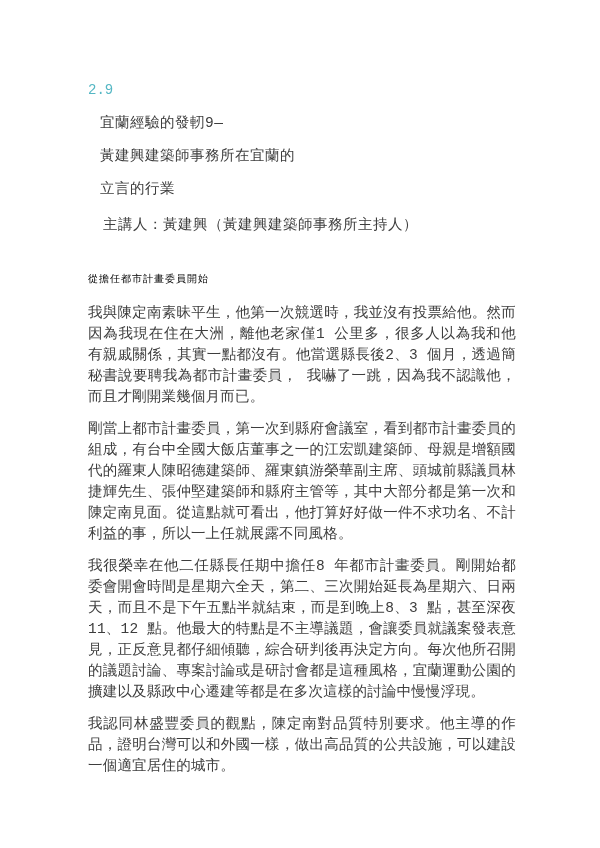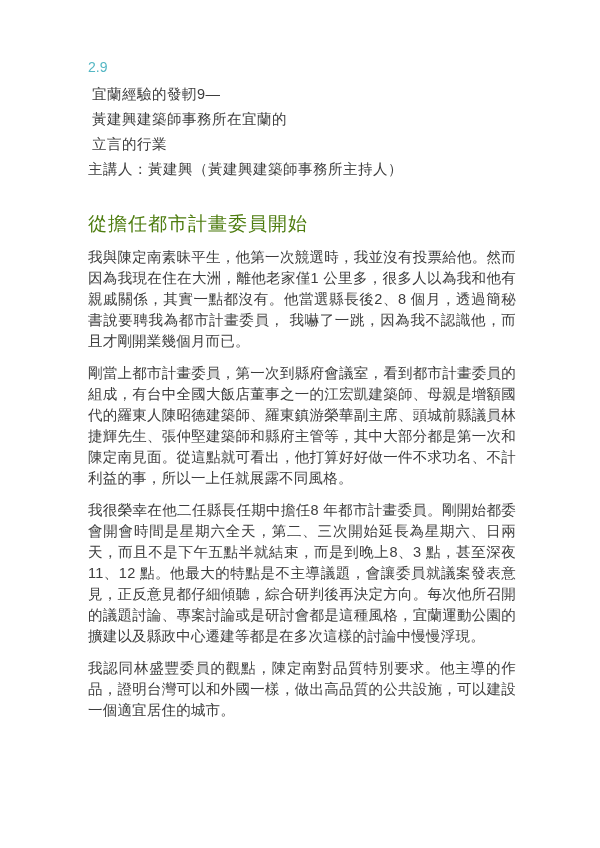--- a/index.html
+++ b/index.html
@@ -6,46 +6,46 @@
     margin: 0;
     padding: 0;
     background: #ffffff;
   }
   .page {
     position: relative;
     width: 600px;
     height: 848px;
     box-sizing: border-box;
     background: #ffffff;
-    padding: 57px 84px 0 88px;
-    font-family: Liberation Sans, sans-serif;
+    padding: 80px 84px 0 88px;
+    font-family: Liberation Mono, monospace;
     font-size: 14.5px;
     line-height: 21px;
     color: #3d3d3d;
     overflow: hidden;
   }
   .section-number {
     color: #55b7c4;
     margin: 0 0 6px 0;
     font-size: 14px;
     line-height: 21px;
   }
   .title-line {
-    margin: 4px;
+    margin: 12px;
     line-height: 21px;
     letter-spacing: 0.5px;
   }
   .speaker-line {
-    margin: 0;
+    margin: 15px;
     line-height: 21px;
     letter-spacing: 0.5px;
   }
   .section-heading {
-    color: #4d7c0f;
-    font-size: 19px;
+    color: #000000;
+    font-size: 10px;
     font-weight: normal;
     margin: 33px 0 13px 0;
     line-height: 21px;
     letter-spacing: 1px;
   }
   .para {
     margin: 0 0 11px 0;
     text-align: justify;
     text-justify: inter-ideograph;
     letter-spacing: 0.2px;
@@ -66,21 +66,21 @@
   <p class="title-line">黃建興建築師事務所在宜蘭的</p>
 
   <p class="title-line">立言的行業</p>
 
   <p class="speaker-line">主講人：黃建興（黃建興建築師事務所主持人）</p>
 
   <div>
     <h2 class="section-heading">從擔任都市計畫委員開始</h2>
 
 
-    <p class="para">我與陳定南素昧平生，他第一次競選時，我並沒有投票給他。然而因為我現在住在大洲，離他老家僅1 公里多，很多人以為我和他有親戚關係，其實一點都沒有。他當選縣長後2、8 個月，透過簡秘書說要聘我為都市計畫委員， 我嚇了一跳，因為我不認識他，而且才剛開業幾個月而已。</p>
+    <p class="para">我與陳定南素昧平生，他第一次競選時，我並沒有投票給他。然而因為我現在住在大洲，離他老家僅1 公里多，很多人以為我和他有親戚關係，其實一點都沒有。他當選縣長後2、3 個月，透過簡秘書說要聘我為都市計畫委員， 我嚇了一跳，因為我不認識他，而且才剛開業幾個月而已。</p>
 
     <p class="para">剛當上都市計畫委員，第一次到縣府會議室，看到都市計畫委員的組成，有台中全國大飯店董事之一的江宏凱建築師、母親是增額國代的羅東人陳昭德建築師、羅東鎮游榮華副主席、頭城前縣議員林捷輝先生、張仲堅建築師和縣府主管等，其中大部分都是第一次和陳定南見面。從這點就可看出，他打算好好做一件不求功名、不計利益的事，所以一上任就展露不同風格。</p>
 
     <p class="para">我很榮幸在他二任縣長任期中擔任8 年都市計畫委員。剛開始都委會開會時間是星期六全天，第二、三次開始延長為星期六、日兩天，而且不是下午五點半就結束，而是到晚上8、3 點，甚至深夜11、12 點。他最大的特點是不主導議題，會讓委員就議案發表意見，正反意見都仔細傾聽，綜合研判後再決定方向。每次他所召開的議題討論、專案討論或是研討會都是這種風格，宜蘭運動公園的擴建以及縣政中心遷建等都是在多次這樣的討論中慢慢浮現。</p>
 
     <p class="para">我認同林盛豐委員的觀點，陳定南對品質特別要求。他主導的作品，證明台灣可以和外國一樣，做出高品質的公共設施，可以建設一個適宜居住的城市。</p>
   </div>
 
 </div>
 

